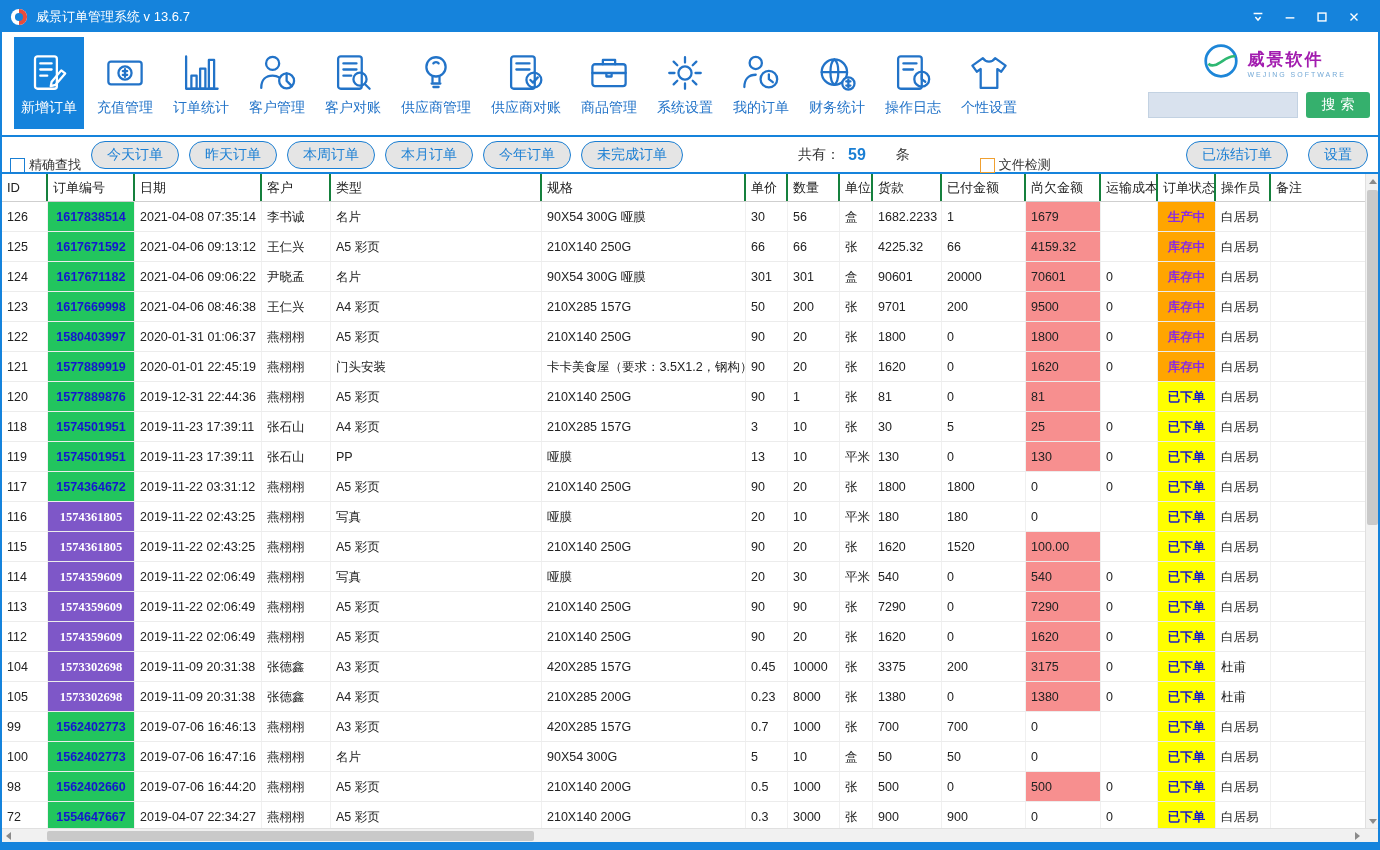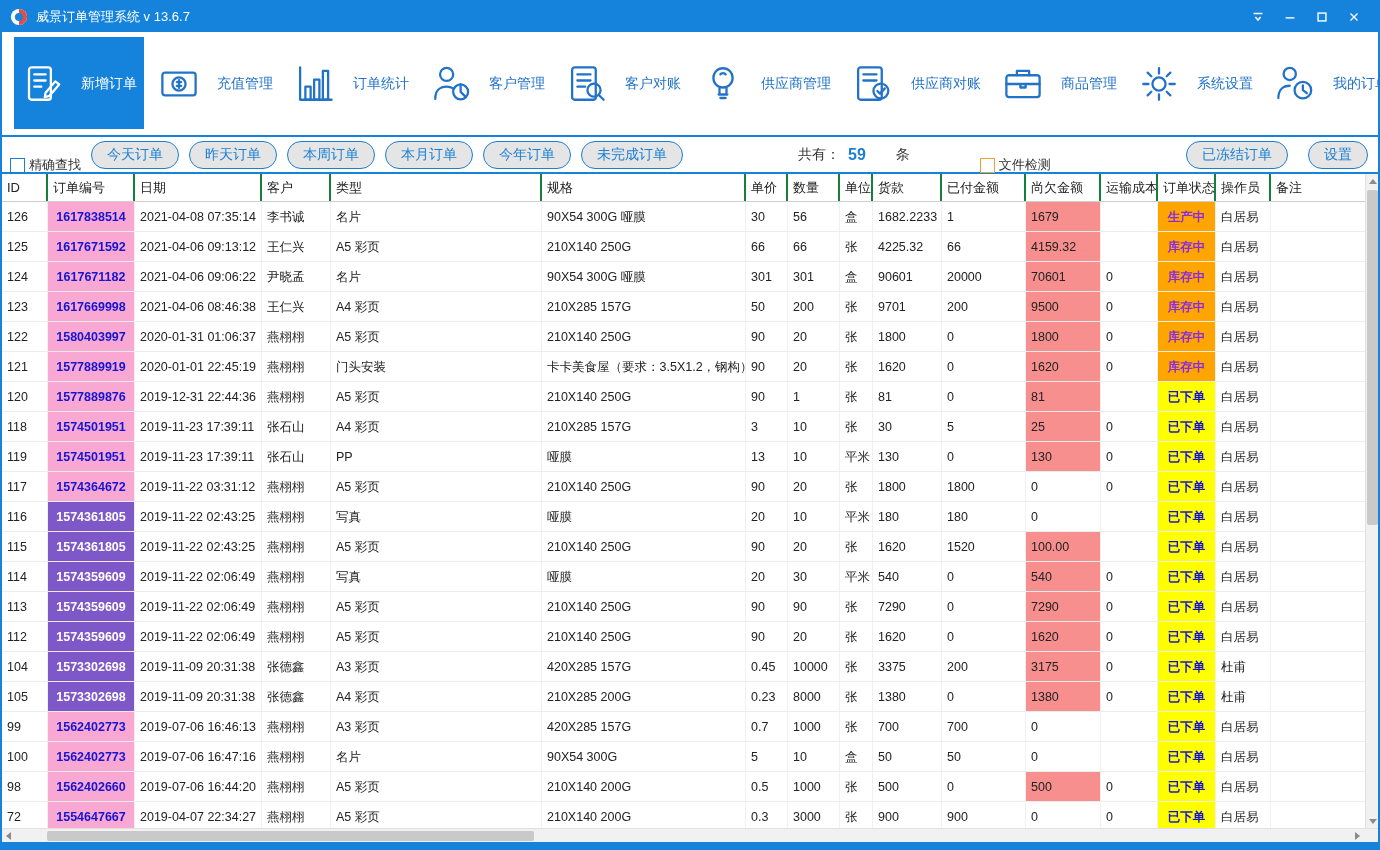--- a/index.html
+++ b/index.html
@@ -11,21 +11,21 @@
   .titlebar { height:30px; background:#1583dc; color:#fff; display:flex; align-items:center; padding:0 8px; flex:0 0 30px; }
   .titlebar .app-logo { width:18px; height:18px; margin-right:8px; }
   .titlebar .title { font-size:13px; }
   .win-controls { margin-left:auto; display:flex; }
   .win-btn { width:32px; height:24px; display:flex; align-items:center; justify-content:center; cursor:default; }
   .win-btn svg { width:14px; height:14px; stroke:#fff; stroke-width:1.6; fill:none; }
 
   
   .toolbar { height:103px; background:#fff; display:flex; align-items:flex-start; padding:5px 8px 0 12px; flex:0 0 103px; }
   .toolbar-items { display:flex; gap:6px; }
-  .tb-item { min-width:64px; padding:6px 7px 5px; display:flex; flex-direction:row; align-items:center; gap:16px; color:#2273c8; cursor:pointer; height:92px; justify-content:center; }
+  .tb-item { min-width:64px; padding:6px 7px 5px; display:flex; flex-direction:column; align-items:center; gap:3px; color:#2273c8; cursor:pointer; height:92px; justify-content:center; }
   .tb-item.active { background:#1583dc; color:#fff; }
   .tb-item .icon { width:44px; height:46px; display:flex; align-items:center; justify-content:center; }
   .tb-item .icon svg { width:42px; height:42px; }
   .tb-label { font-size:14px; white-space:nowrap; }
   .toolbar-right { margin-left:auto; display:flex; flex-direction:column; align-items:flex-end; padding-top:6px; gap:9px; }
   .logo-row { display:flex; align-items:center; gap:8px; padding-right:24px; }
   .logo-row svg { width:36px; height:36px; }
   .logo-text { display:flex; flex-direction:column; }
   .logo-name { font-size:17px; font-weight:bold; color:#a21caf; letter-spacing:2px; }
   .logo-sub { font-size:7px; color:#74a9d6; letter-spacing:2px; }
@@ -52,22 +52,22 @@
   .tbl { width:1363px; }
   .thead { display:flex; height:28px; border-bottom:1px solid #cfcfcf; }
   .th { font-size:13px; color:#222; line-height:27px; padding-left:5px; border-right:2px solid #15803d; overflow:hidden; white-space:nowrap; }
   .tr { display:flex; height:30px; border-bottom:1px solid #ececec; }
   .td { font-size:12.5px; color:#222; line-height:30px; padding-left:5px; border-right:1px solid #f0f0f0; overflow:hidden; white-space:nowrap; }
   .td.p0 { padding:0; }
   .c0{width:46px}.c1{width:87px}.c2{width:127px}.c3{width:69px}.c4{width:211px}.c5{width:204px}
   .c6{width:42px}.c7{width:52px}.c8{width:33px}.c9{width:69px}.c10{width:84px}.c11{width:75px}
   .c12{width:57px}.c13{width:58px}.c14{width:55px}.c15{width:94px; flex:1; border-right:none;}
   .badge { width:100%; height:100%; display:block; text-align:center; font-weight:bold; font-size:12.5px; line-height:30px; }
-  .badge.yellow { background:#f9a8d4; color:#1515d0; }
-  .badge.purple { background:#7e57c8; color:#fff; }
+  .badge.yellow { background:#22c55e; color:#1515d0; }
+  .badge.purple { background:#7e57c8; color:#fff;font-family:Liberation Serif, serif; }
   .td.owed-red { background:#f78f8f; }
   .status { width:100%; height:100%; display:block; text-align:center; font-weight:bold; font-size:12.5px; line-height:30px; }
   .status.orange { background:#ffa500; color:#8a2be2; }
   .status.yellow { background:#ffff00; color:#1515d0; }
 
   
   .vscroll { position:absolute; right:0; top:0; width:13px; height:654px; background:#f1f1f1; border-left:1px solid #e0e0e0; }
   .vscroll .arrow { width:13px; height:14px; display:flex; align-items:center; justify-content:center; }
   .vscroll .thumb { position:absolute; left:1px; top:16px; width:11px; height:335px; background:#c9c9c9; border-radius:2px; }
   .arrow-up { width:0; height:0; border-left:4px solid transparent; border-right:4px solid transparent; border-bottom:5px solid #8a8a8a; }

